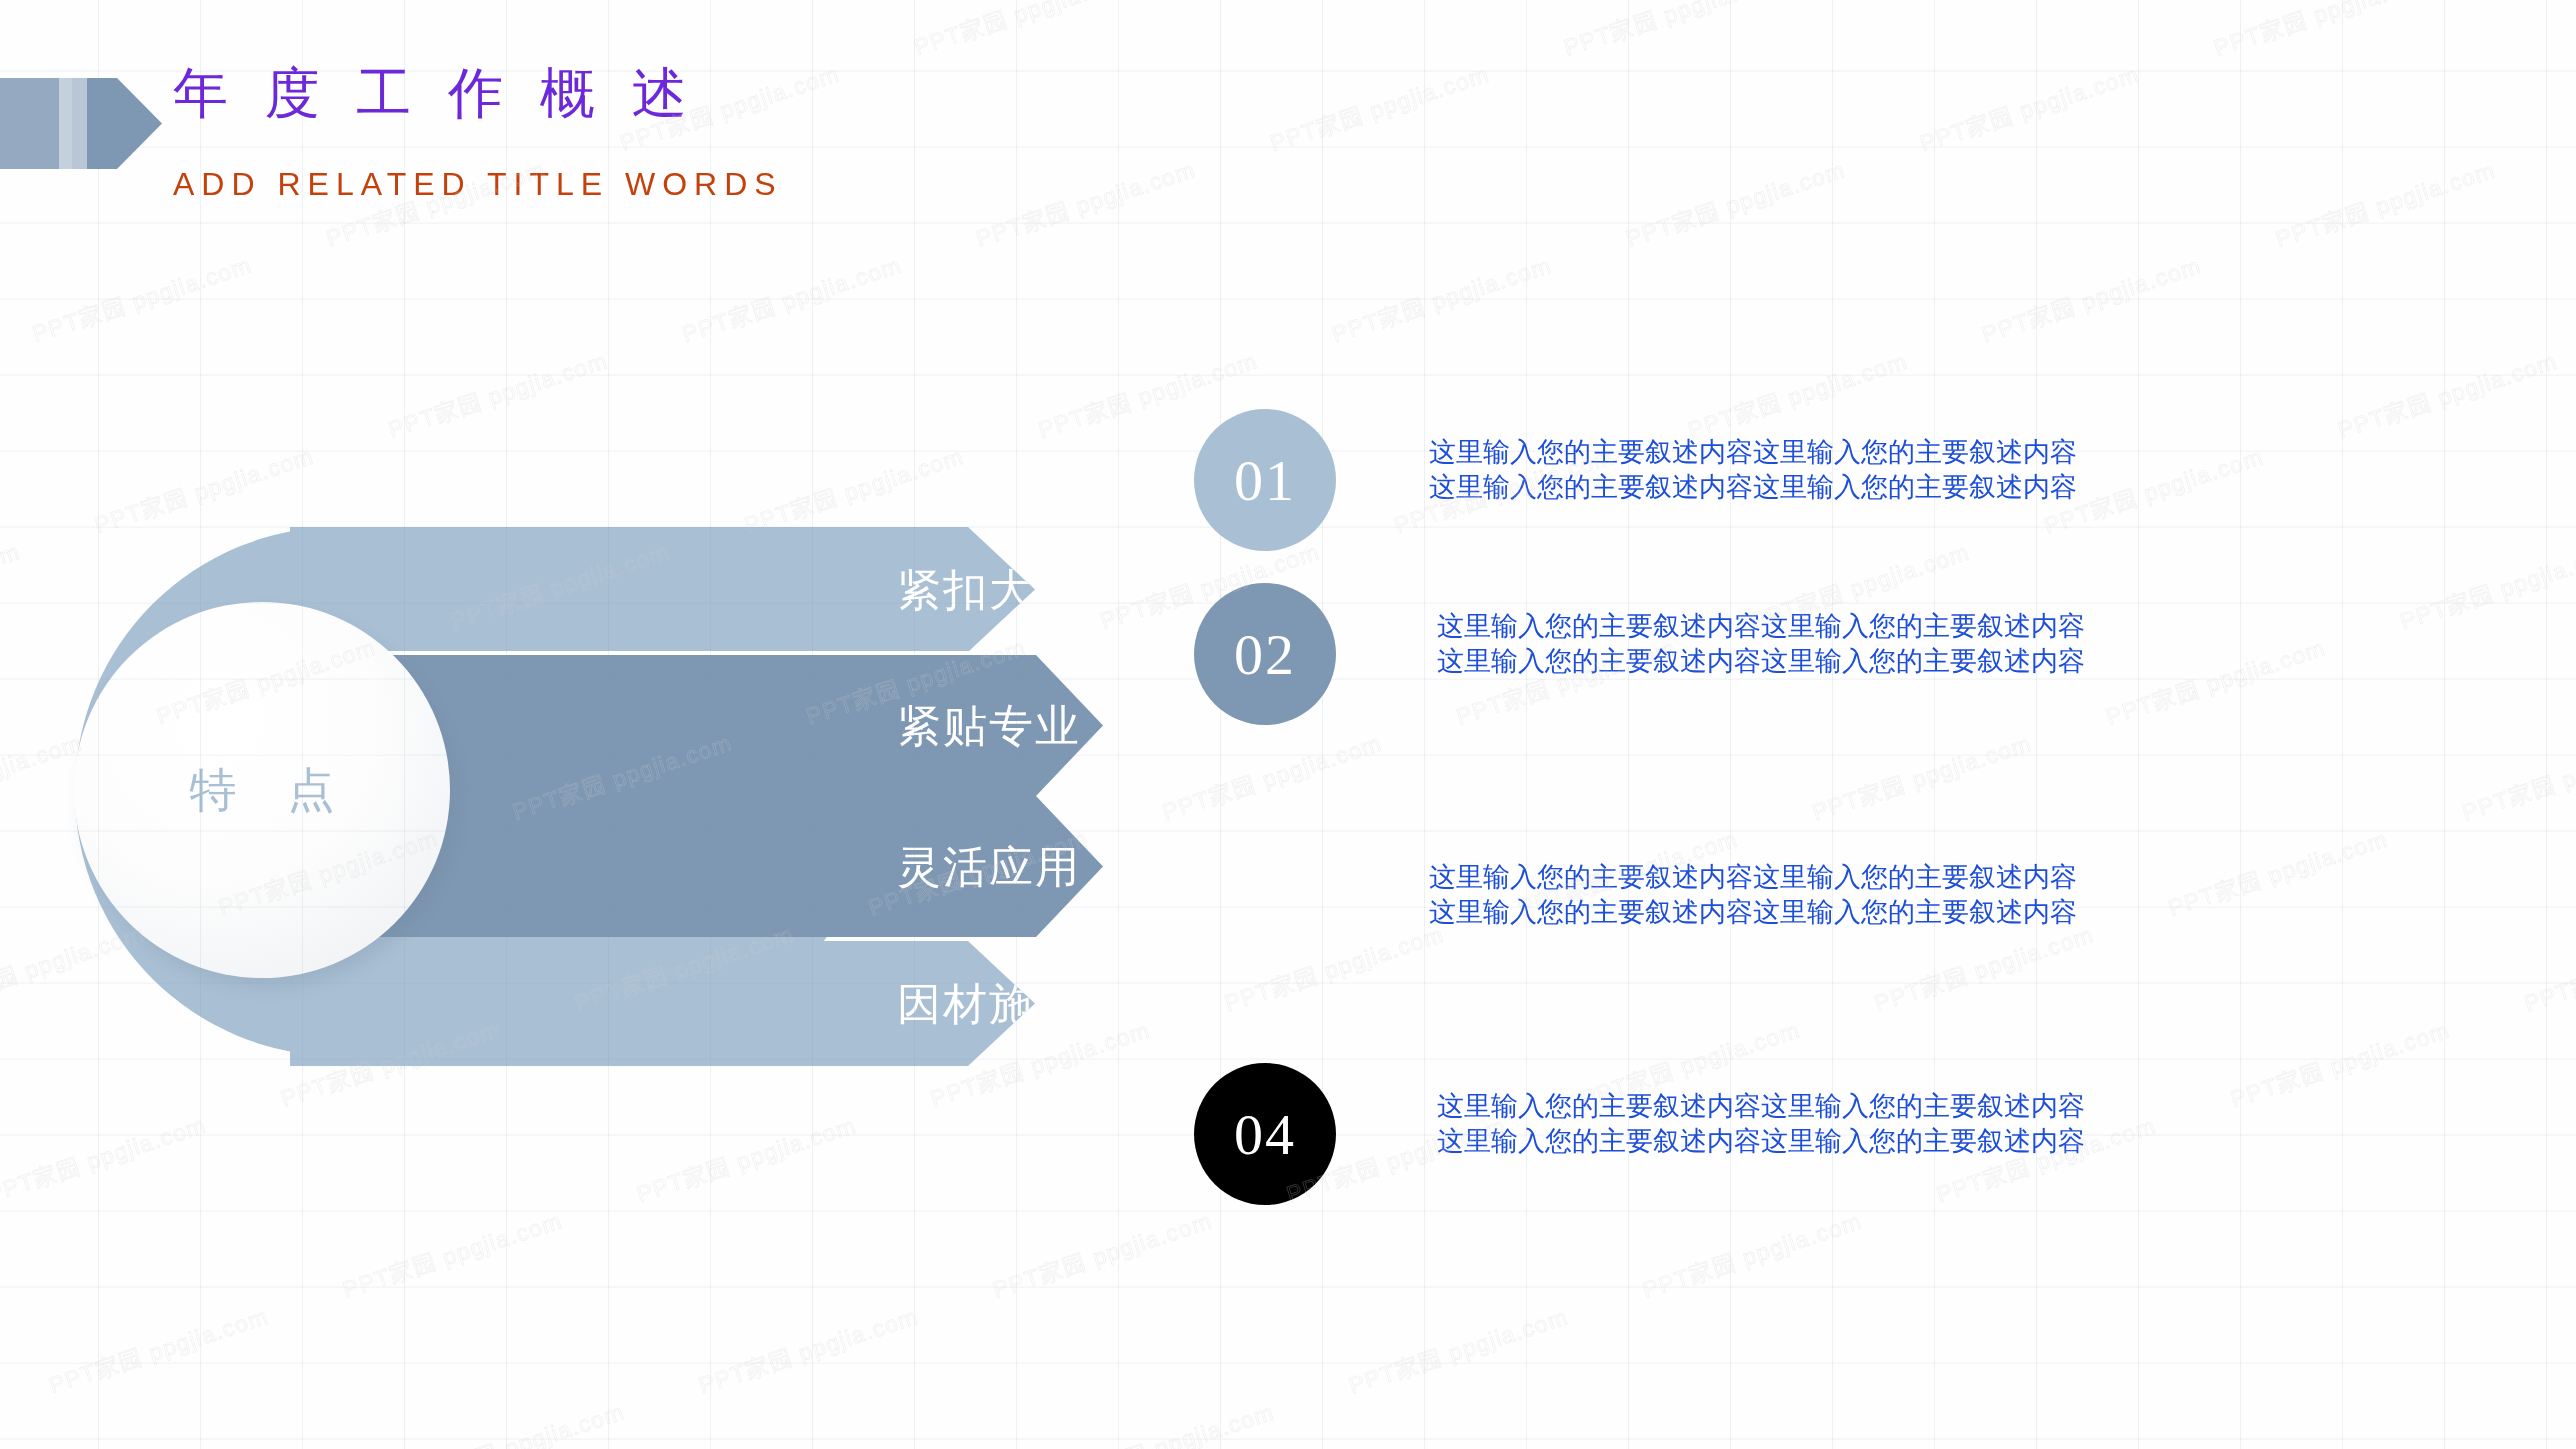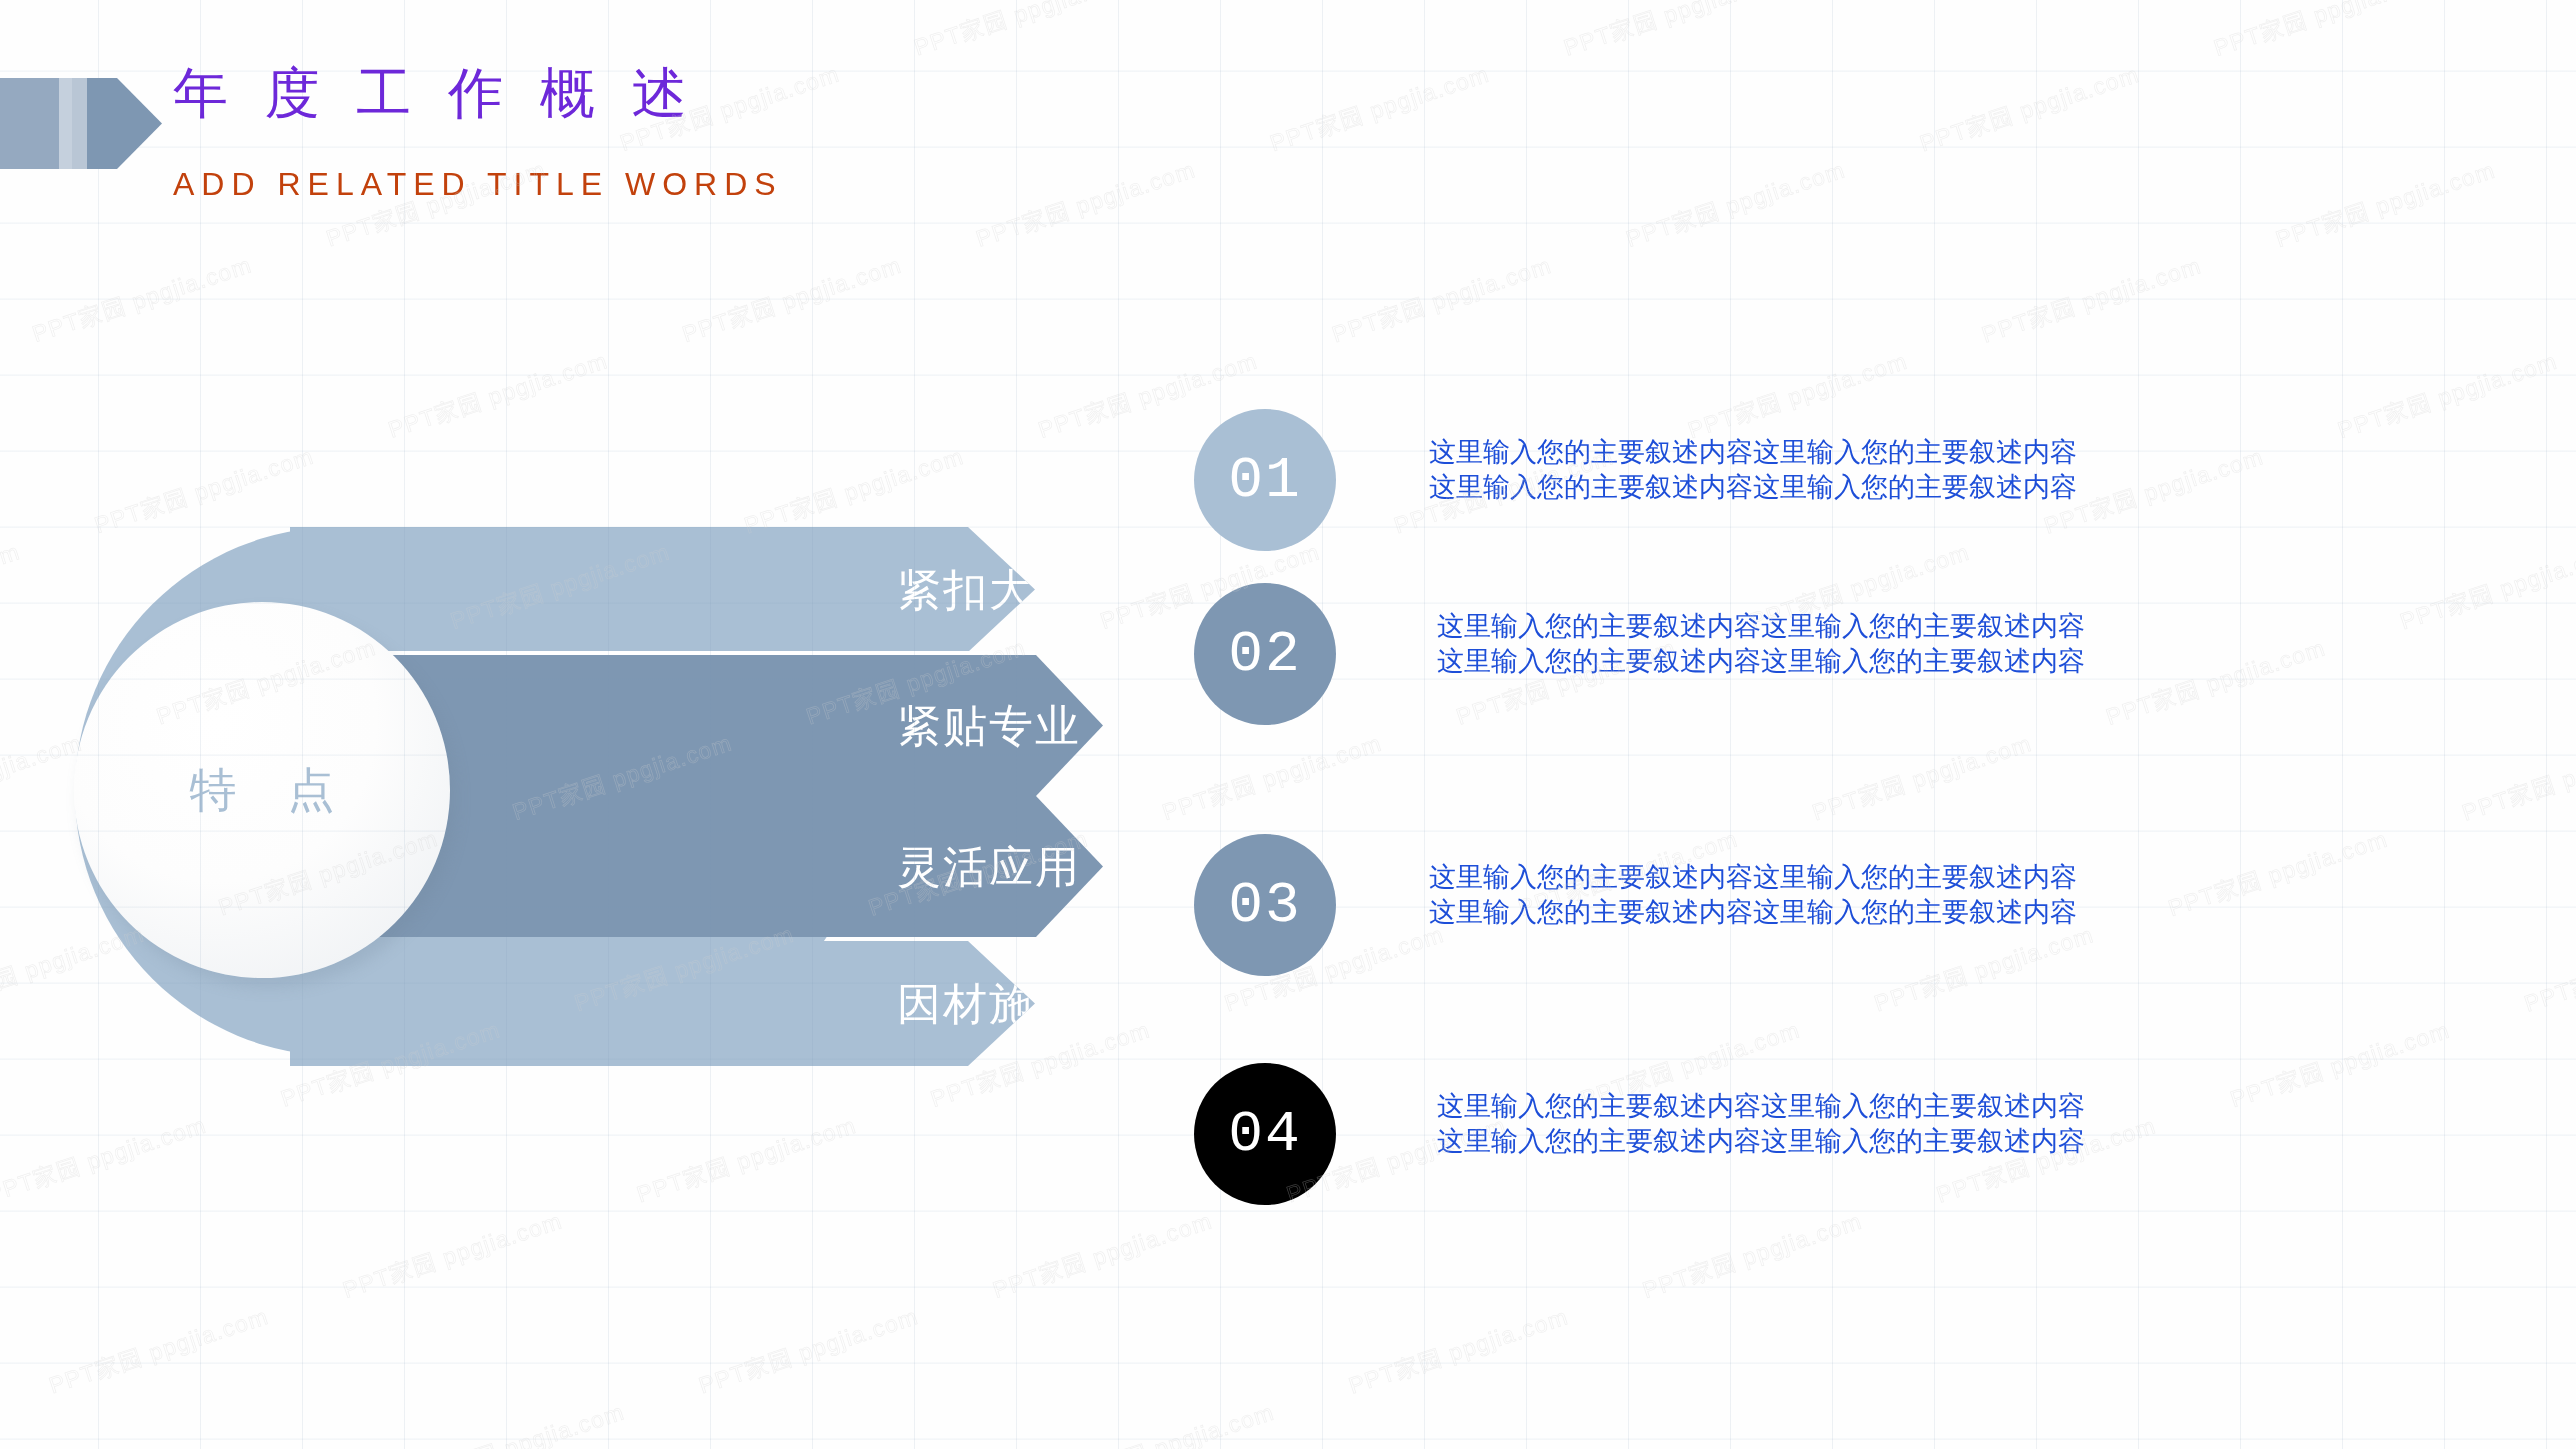--- a/index.html
+++ b/index.html
@@ -137,21 +137,21 @@
   }
 
   
   .rightlist{position:absolute;left:1194px;top:0;width:1140px;height:1449px;z-index:8;}
   .item{position:absolute;left:0;width:1087px;height:145px;}
   .item .num-circle{
     position:absolute;left:0;top:0;
     width:142px;height:142px;border-radius:50%;
     display:flex;align-items:center;justify-content:center;
     color:#ffffff;font-size:58px;letter-spacing:2px;
-    font-family:Liberation Mono, monospace;
+    font-family:Liberation Serif, serif;
   }
   .item .desc{
     position:absolute;left:235px;top:25.5px;
     width:825px;
     color:#1d4ed8;
     font-size:27px;line-height:35px;
     font-family:"Liberation Sans","DejaVu Sans",sans-serif;
   }
   .item .desc span{display:block;white-space:nowrap;}
 
@@ -210,21 +210,20 @@
 
     <div class="item i2">
       <div class="num-circle" style="background:#7e97b2">02</div>
       <div class="desc">
         <span>这里输入您的主要叙述内容这里输入您的主要叙述内容</span>
         <span>这里输入您的主要叙述内容这里输入您的主要叙述内容</span>
       </div>
     </div>
 
     <div class="item i3">
-      <div class="num-circle" style="background:#7e97b2">03</div>
       <div class="desc">
         <span>这里输入您的主要叙述内容这里输入您的主要叙述内容</span>
         <span>这里输入您的主要叙述内容这里输入您的主要叙述内容</span>
       </div>
     </div>
 
     <div class="item i4">
       <div class="num-circle" style="background:#000000">04</div>
       <div class="desc">
         <span>这里输入您的主要叙述内容这里输入您的主要叙述内容</span>

